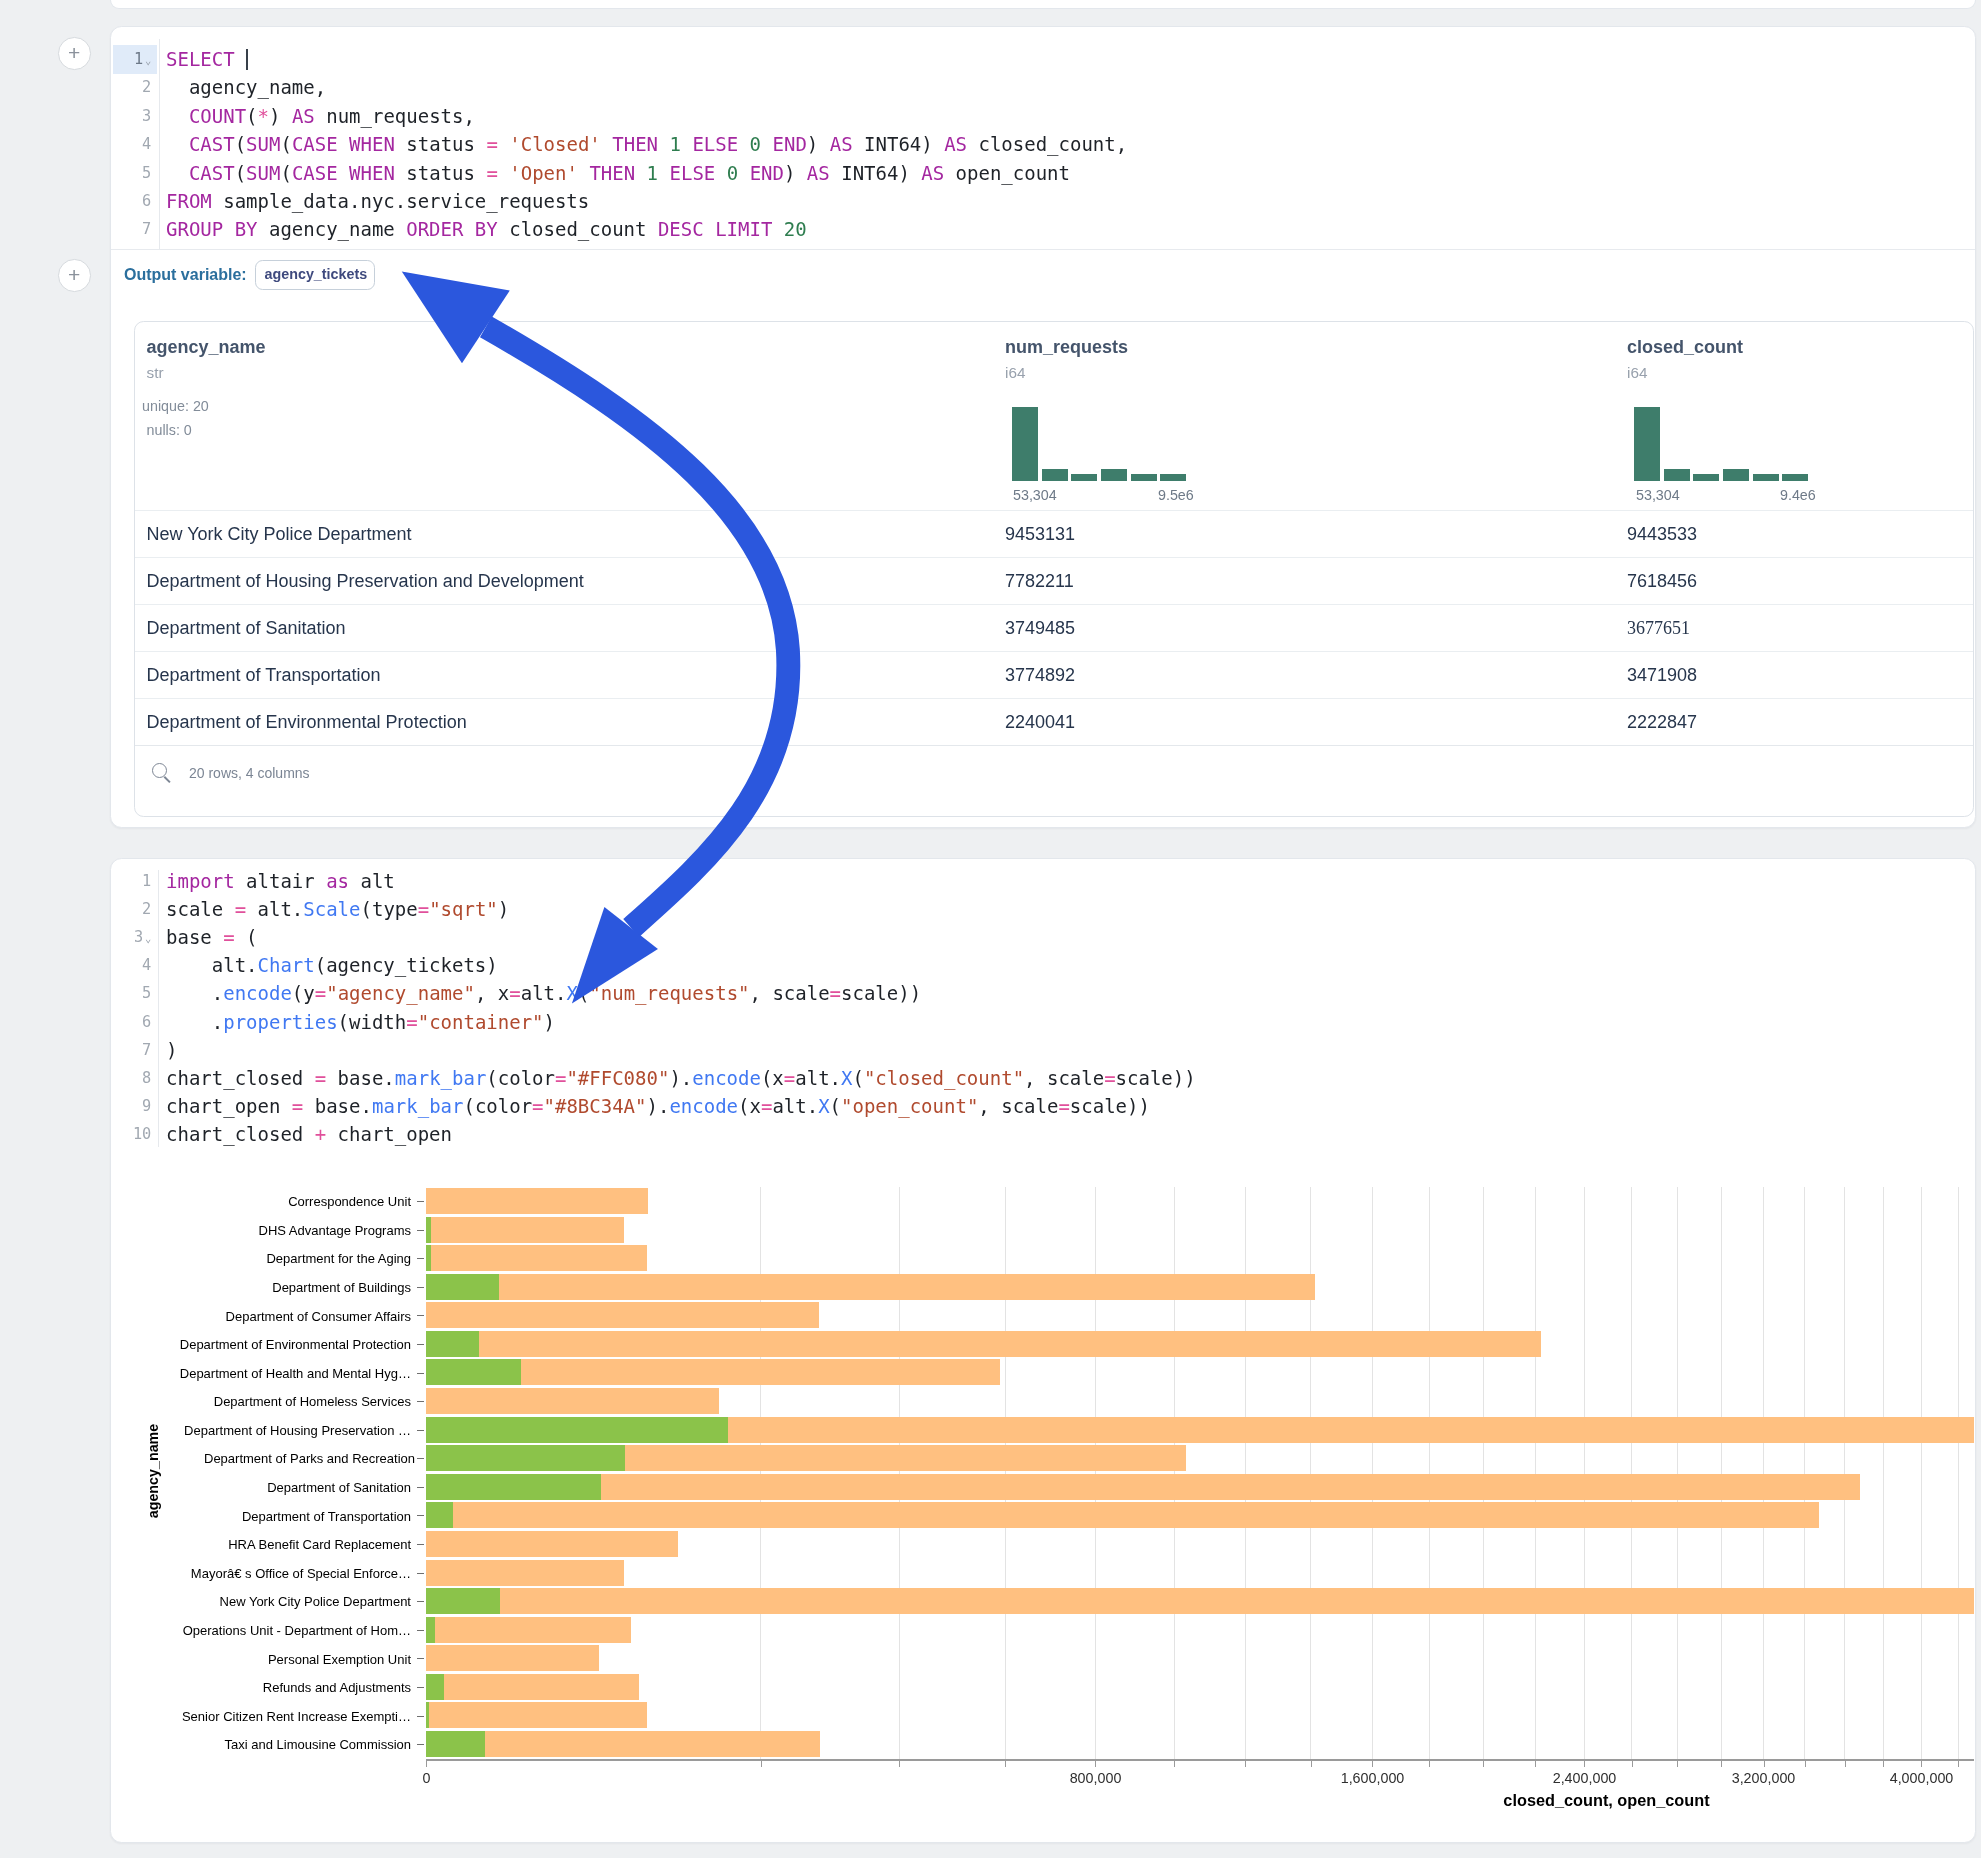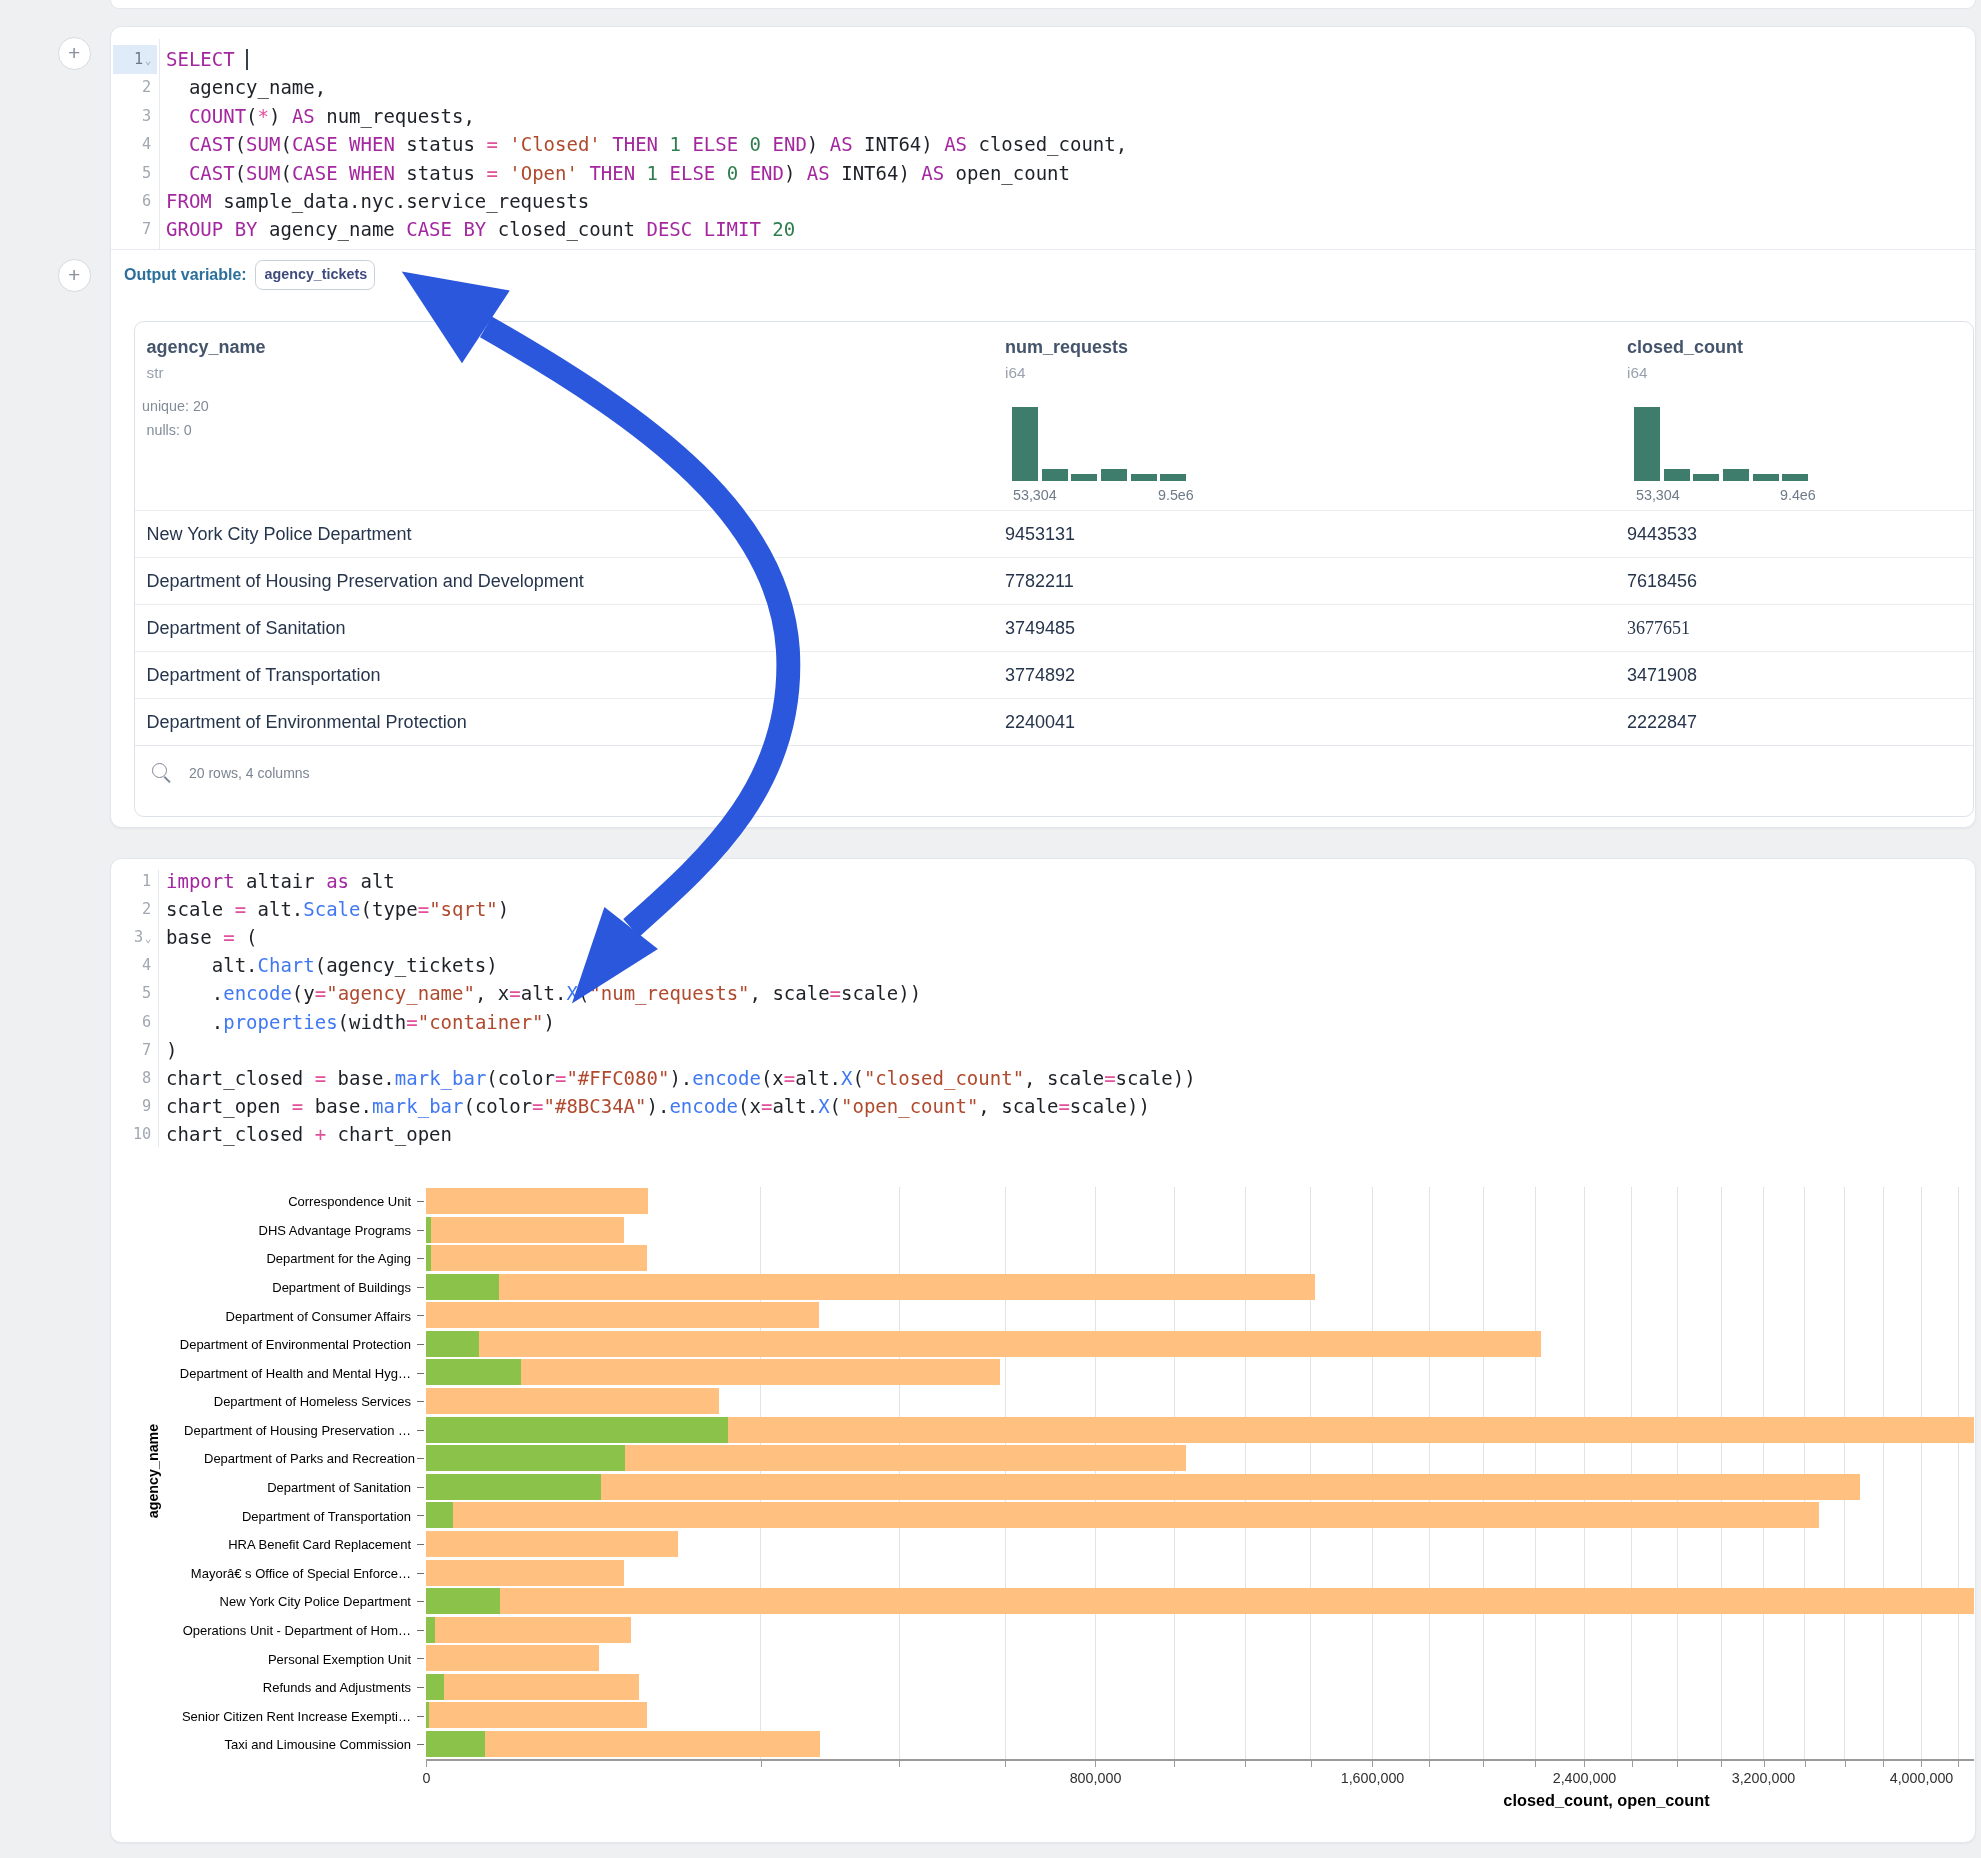--- a/index.html
+++ b/index.html
@@ -105,21 +105,21 @@
       <div class="code-line" style="top: 114px;">
         <div class="gutter">5</div>
         <div class="ctext"><span class="tk-t">  </span><span class="tk-k">CAST</span><span class="tk-t">(</span><span class="tk-k">SUM</span><span class="tk-t">(</span><span class="tk-k">CASE</span><span class="tk-t"> </span><span class="tk-k">WHEN</span><span class="tk-t"> status </span><span class="tk-o">=</span><span class="tk-t"> </span><span class="tk-s">'Open'</span><span class="tk-t"> </span><span class="tk-k">THEN</span><span class="tk-t"> </span><span class="tk-n">1</span><span class="tk-t"> </span><span class="tk-k">ELSE</span><span class="tk-t"> </span><span class="tk-n">0</span><span class="tk-t"> </span><span class="tk-k">END</span><span class="tk-t">) </span><span class="tk-k">AS</span><span class="tk-t"> INT64) </span><span class="tk-k">AS</span><span class="tk-t"> open_count</span></div>
       </div>
       <div class="code-line" style="top: 142px;">
         <div class="gutter">6</div>
         <div class="ctext"><span class="tk-k">FROM</span><span class="tk-t"> sample_data.nyc.service_requests</span></div>
       </div>
       <div class="code-line" style="top: 170px;">
         <div class="gutter">7</div>
-        <div class="ctext"><span class="tk-k">GROUP BY</span><span class="tk-t"> agency_name </span><span class="tk-k">CASE BY</span><span class="tk-t"> closed_count </span><span class="tk-k">DESC</span><span class="tk-t"> </span><span class="tk-k">LIMIT</span><span class="tk-t"> </span><span class="tk-n">20</span></div>
+        <div class="ctext"><span class="tk-k">GROUP BY</span><span class="tk-t"> agency_name </span><span class="tk-k">ORDER BY</span><span class="tk-t"> closed_count </span><span class="tk-k">DESC</span><span class="tk-t"> </span><span class="tk-k">LIMIT</span><span class="tk-t"> </span><span class="tk-n">20</span></div>
       </div>
     </div>
 
   <div class="outvar-rule"></div>
   <div class="outvar-label">Output variable:</div>
   <div class="outvar-pill">agency_tickets</div>
 
   <div id="tbl">
     <div id="tbl-header">
         <div class="col-title" style="left: 11.5px; top: 15.3px;">agency_name</div>

